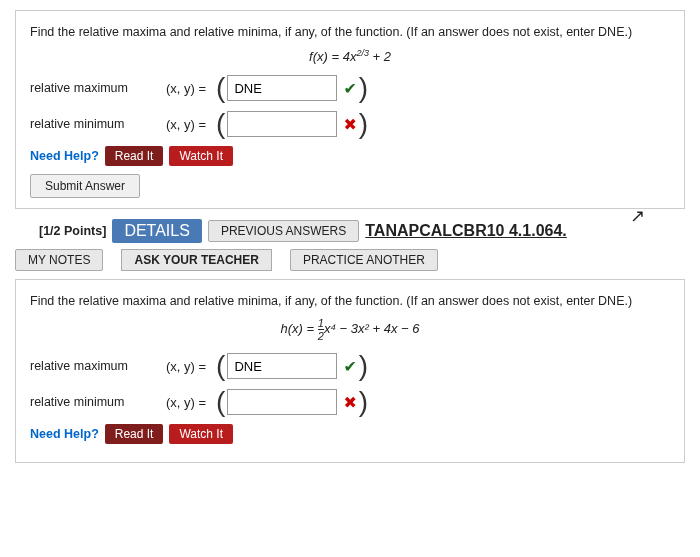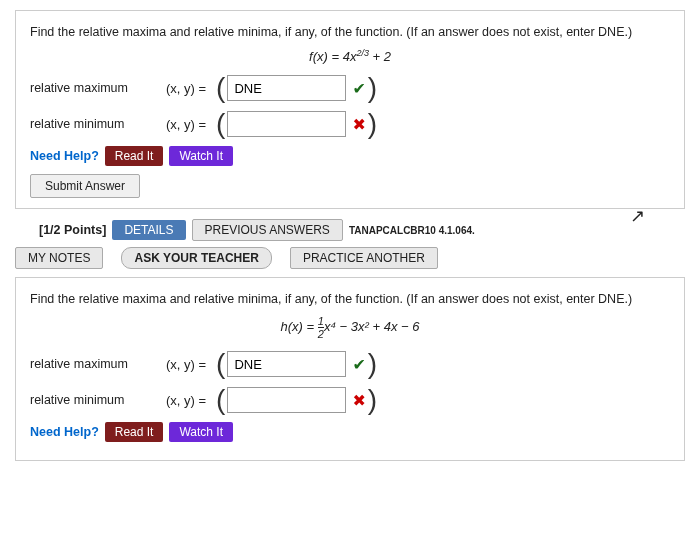--- a/index.html
+++ b/index.html
@@ -44,21 +44,21 @@
       align-items: center;
       gap: 2px;
     }
     .paren {
       font-size: 28px;
       font-weight: 300;
       line-height: 1;
       color: #333;
     }
     .answer-input {
-      width: 119px;
+      width: 110px;
       height: 26px;
       border: 1px solid #999;
       padding: 2px 6px;
       font-size: 13px;
       background: #fff;
     }
     .answer-input.filled {
       background: #fff;
     }
     .check-icon {
@@ -85,21 +85,21 @@
     .btn-read {
       background: #7f1d1d;
       color: #fff;
       border: none;
       padding: 3px 10px;
       font-size: 12px;
       cursor: pointer;
       border-radius: 2px;
     }
     .btn-watch {
-      background: #6d28d9;
+      background: #b91c1c;
       color: #fff;
       border: none;
       padding: 3px 10px;
       font-size: 12px;
       cursor: pointer;
       border-radius: 2px;
     }
     .submit-row {
       margin-top: 8px;
     }
@@ -122,37 +122,38 @@
     }
     .points-label {
       font-size: 12.5px;
       font-weight: bold;
     }
     .btn-details {
       background: #4a7ab5;
       color: #fff;
       border: none;
       padding: 3px 12px;
-      font-size: 12px;
+      font-size: 16px;
       cursor: pointer;
       border-radius: 2px;
     }
     .btn-prev-answers {
       background: #e8e8e8;
       color: #222;
       border: 1px solid #aaa;
       padding: 3px 12px;
       font-size: 12px;
       cursor: pointer;
       border-radius: 2px;
     }
     .problem-id {
-      font-size: 10px;
-      font-weight: bold;
-      color: #222;
+      font-size: 16px;
+      font-weight: bold;
+      color: #222;
+      text-decoration: underline;
     }
     .notes-row {
       display: flex;
       align-items: center;
       gap: 18px;
       margin-bottom: 8px;
     }
     .btn-my-notes {
       background: #e8e8e8;
       color: #222;
@@ -162,21 +163,21 @@
       cursor: pointer;
       border-radius: 2px;
     }
     .btn-ask-teacher {
       background: #e8e8e8;
       color: #222;
       border: 1px solid #aaa;
       padding: 3px 12px;
       font-size: 12px;
       cursor: pointer;
-      border-radius: 10px;
+      border-radius: 0;
       font-weight: bold;
     }
     .btn-practice {
       background: #e8e8e8;
       color: #222;
       border: 1px solid #aaa;
       padding: 3px 12px;
       font-size: 12px;
       cursor: pointer;
       border-radius: 2px;

